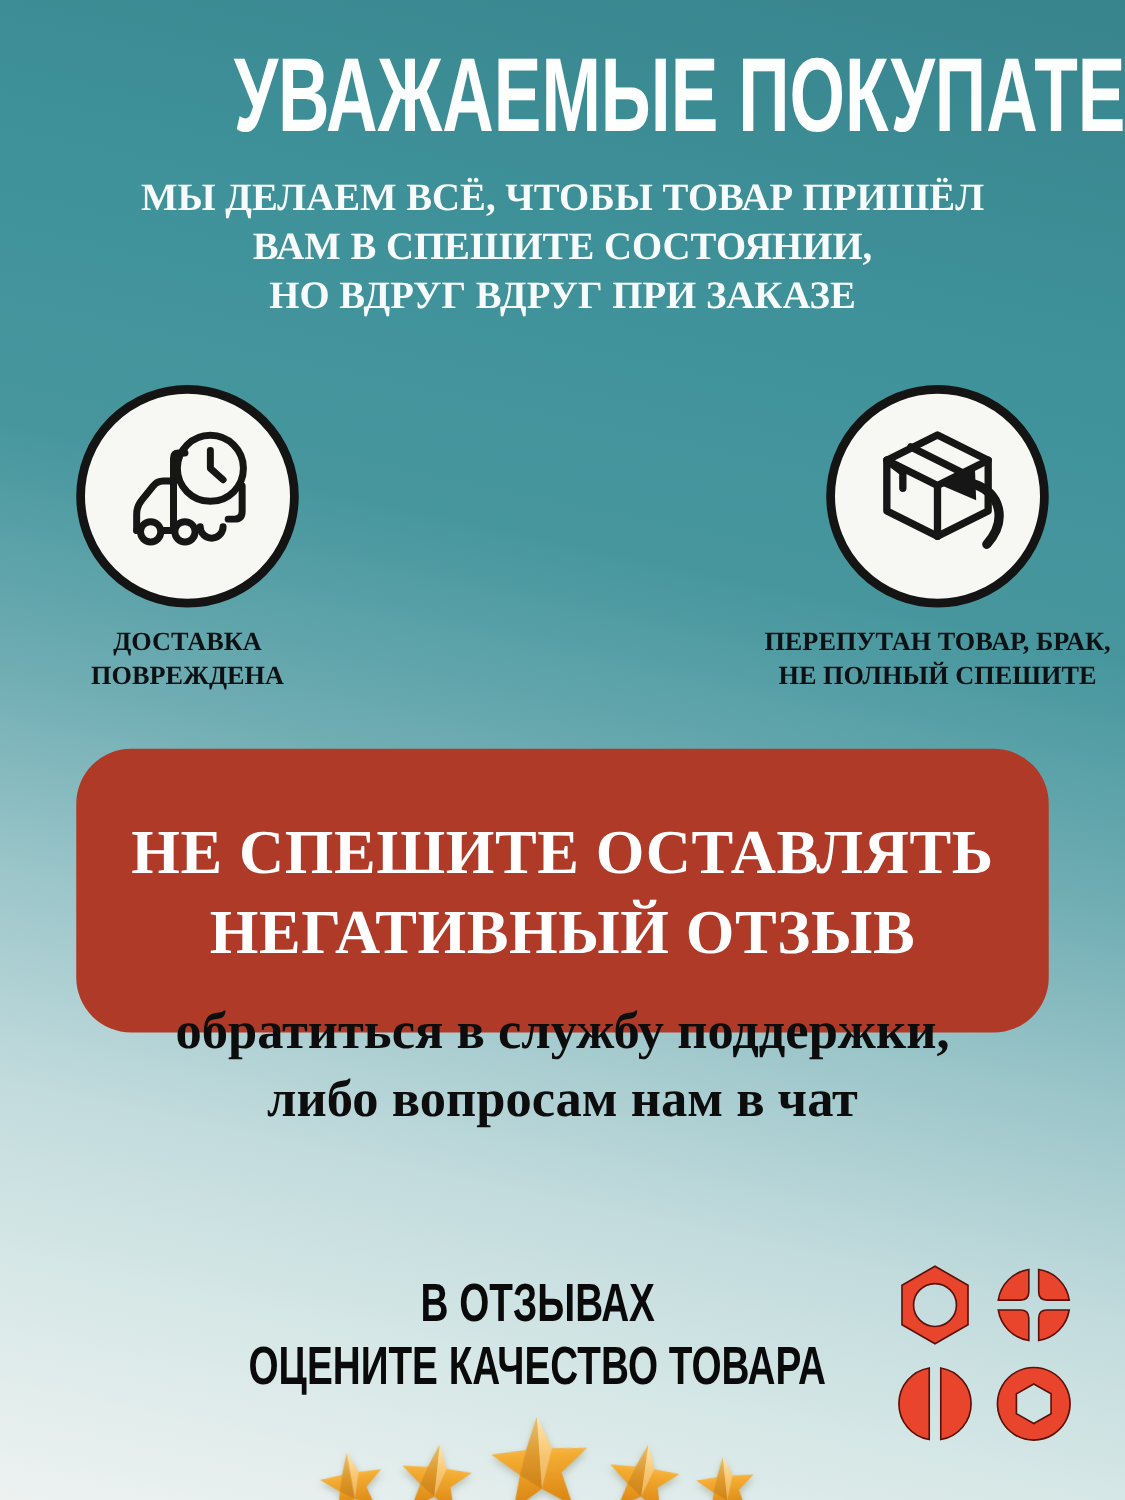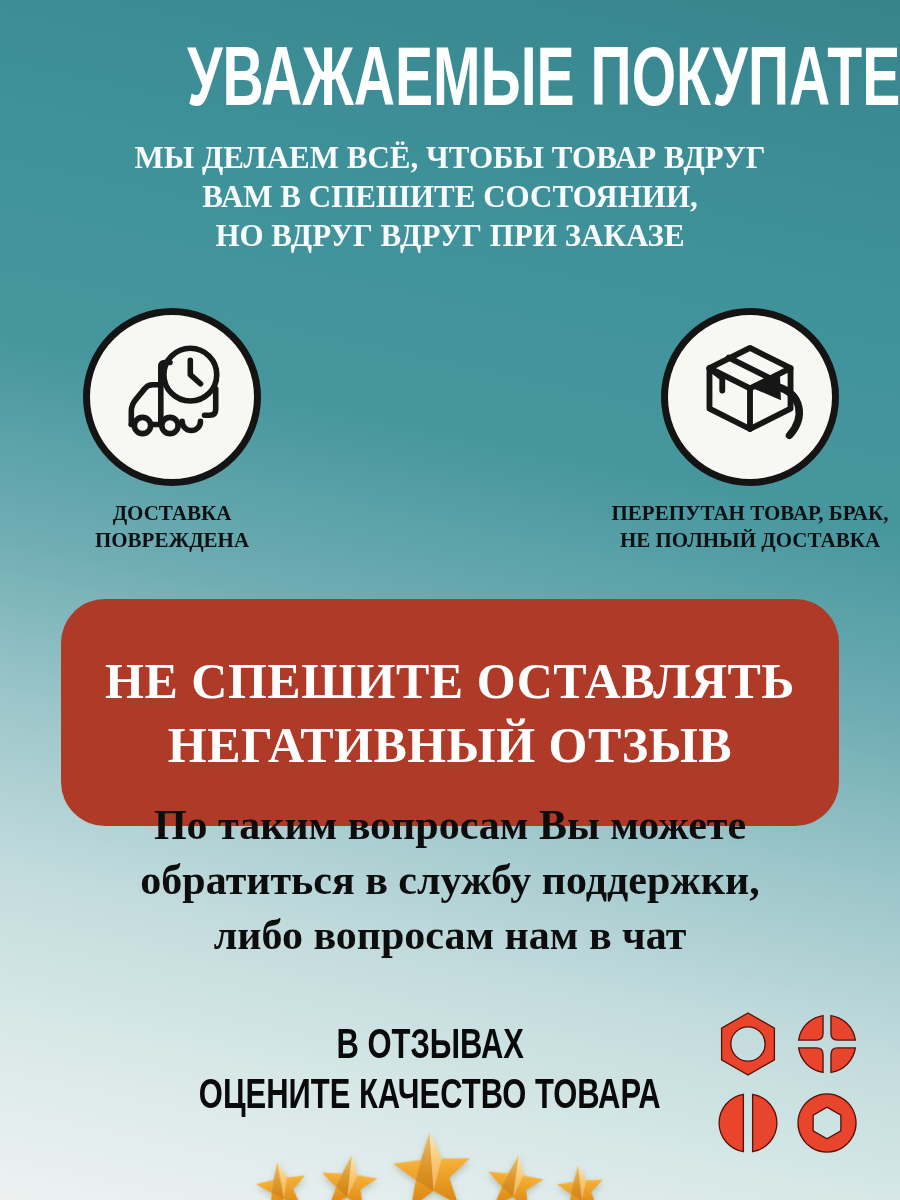--- a/index.html
+++ b/index.html
@@ -6,21 +6,21 @@
   body{
     width:900px;height:1200px;overflow:hidden;position:relative;
     font-family:"Liberation Sans",sans-serif;
     background:linear-gradient(192deg,#38848d 0%,#3f929a 22%,#47969e 38%,#6fadb3 52%,#9cc6ca 64%,#c2dbdd 76%,#d7e8e7 87%,#edf2f1 100%);
   }
   .title{position:absolute;top:34px;left:0;right:0;text-align:center;white-space:nowrap;
     color:#fdfefe;font-weight:700;font-size:84px;line-height:1.0;}
   .title .squeeze{display:inline-block;transform:scaleX(0.68);transform-origin:50% 50%;letter-spacing:0px;}
   .subtitle{position:absolute;top:138px;left:0;right:0;text-align:center;
     font-family:"Liberation Serif",serif;font-weight:700;font-size:31px;line-height:39px;color:#f8fbfb;}
-  .issues{position:absolute;top:308px;left:0;right:0;display:flex;justify-content:space-between;padding:0 10px;margin-left:22px;}
+  .issues{position:absolute;top:308px;left:0;right:0;display:flex;justify-content:space-between;padding:0 10px;}
   .issue{width:280px;display:flex;flex-direction:column;align-items:center;}
   .circle{width:178px;height:178px;box-sizing:border-box;border:7px solid #141414;border-radius:50%;
     background:#f7f8f4;display:flex;align-items:center;justify-content:center;}
   .circle svg{display:block;}
   .issue-label{margin-top:14px;text-align:center;font-family:"Liberation Serif",serif;font-weight:700;
     font-size:21px;line-height:27px;color:#0d1114;}
   .banner{position:absolute;left:61px;top:599px;width:778px;height:227px;background:#b03a28;border-radius:44px;
     display:flex;flex-direction:column;align-items:center;justify-content:center;
     font-family:"Liberation Serif",serif;font-weight:700;font-size:50px;line-height:64px;
     color:#ffffff;letter-spacing:0.5px;text-align:center;}
@@ -53,21 +53,21 @@
       <path d="M50 8 L61.8 37.8 L50 74 Z" fill="rgba(255,255,255,0.30)"></path>
     </g>
   </defs>
 </svg>
 
 <div class="title">
   <span class="squeeze">УВАЖАЕМЫЕ ПОКУПАТЕЛИ</span>
 </div>
 
 <div class="subtitle">
-  <div>МЫ ДЕЛАЕМ ВСЁ, ЧТОБЫ ТОВАР ВДРУГ</div>
+  <div>МЫ ДЕЛАЕМ ВСЁ, ЧТОБЫ ТОВАР ПРИШЁЛ</div>
   <div>ВАМ В СПЕШИТЕ СОСТОЯНИИ,</div>
   <div>НО ВДРУГ ВДРУГ ПРИ ЗАКАЗЕ</div>
 </div>
 
 <div class="issues">
 
   <div class="issue">
     <div class="circle">
       <svg width="122" height="122" viewBox="0 0 120 120">
         <path class="ic" d="M20 87 V74 Q20 68 24 63 L33 52 Q36 48 41 48 H49 V87"></path>
@@ -95,34 +95,33 @@
         <path class="ic" d="M22 33 V71 L60 90 V52"></path>
         <path class="ic" d="M98 33 V71 L60 90"></path>
         <path class="ic" d="M40 23 L78 42"></path>
         <path class="ic" d="M22 33 L34 42 V54"></path>
         <path class="ic" d="M97 96 C 112 79, 109 57, 85 50" style="stroke-width:7"></path>
         <polygon points="88,37 61,51 89,63" fill="#161616"></polygon>
       </svg>
     </div>
     <div class="issue-label">
       <div>ПЕРЕПУТАН ТОВАР, БРАК,</div>
-      <div>НЕ ПОЛНЫЙ ДОСТАВКА</div>
+      <div>НЕ ПОЛНЫЙ СПЕШИТЕ</div>
     </div>
   </div>
 
 
 </div>
 
 <div class="banner">
   <div>НЕ СПЕШИТЕ ОСТАВЛЯТЬ</div>
   <div>НЕГАТИВНЫЙ ОТЗЫВ</div>
 </div>
 
 <div class="support">
-  <div>По таким вопросам Вы можете</div>
   <div>обратиться в службу поддержки,</div>
   <div>либо вопросам нам в чат</div>
 </div>
 
 <div class="rate">
   <div><span class="squeeze">В ОТЗЫВАХ</span></div>
   <div><span class="squeeze">ОЦЕНИТЕ КАЧЕСТВО ТОВАРА</span></div>
   <div class="stars">
     <svg width="57" height="57" viewBox="0 0 100 100" style="transform:rotate(-10deg)">
         <use href="#star3d"></use>

